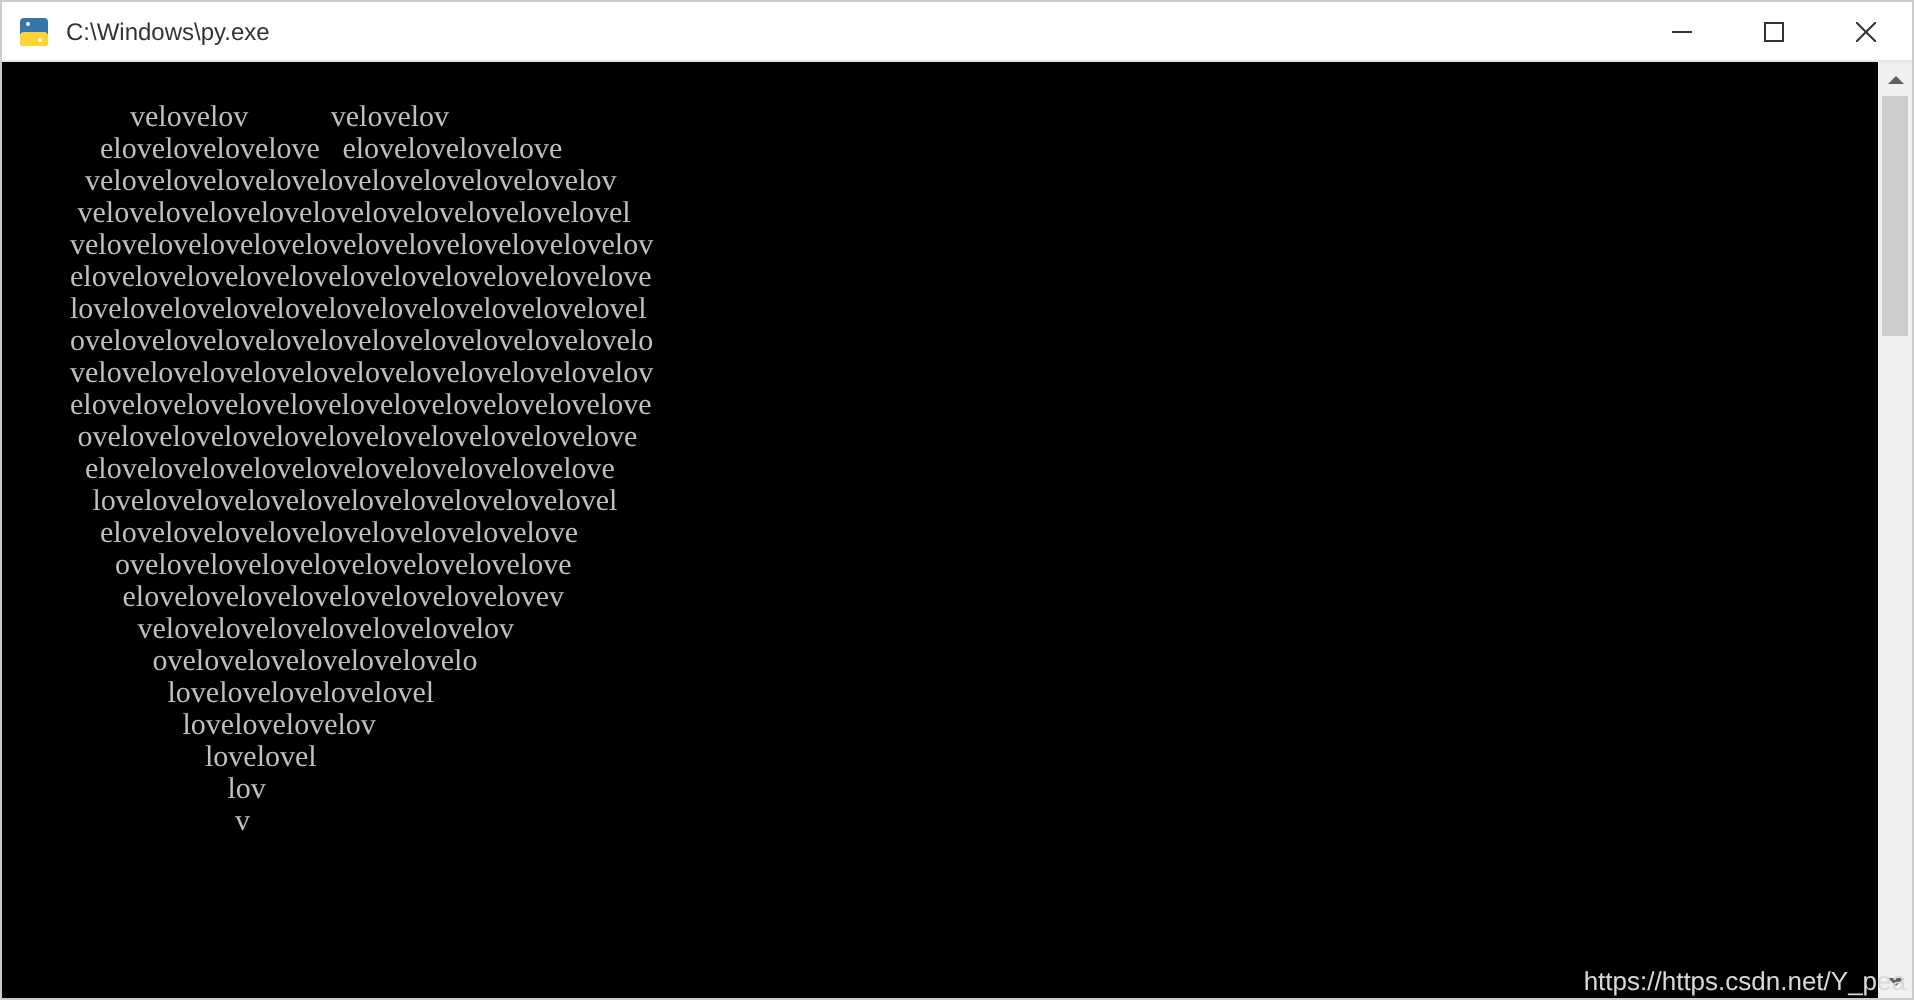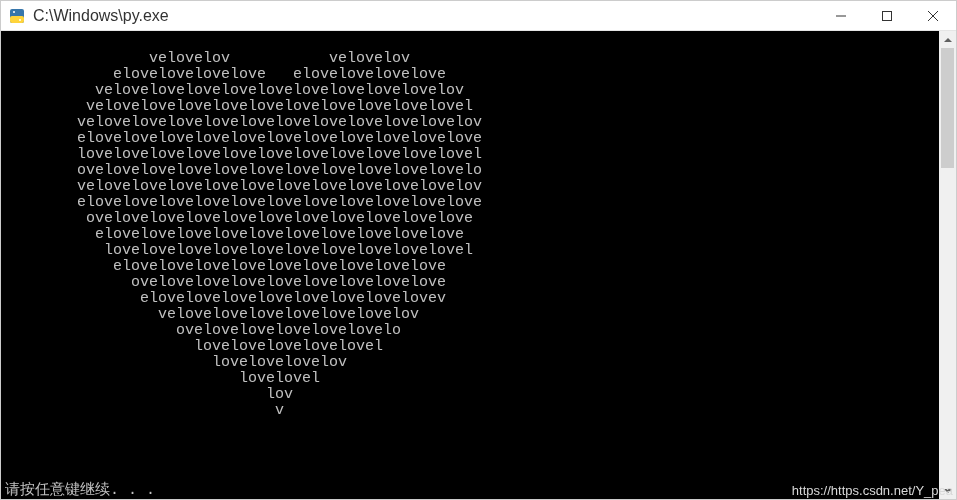--- a/index.html
+++ b/index.html
@@ -1,25 +1,25 @@
 <!DOCTYPE html>
 <html><head>
 <meta charset="utf-8">
 <style>
 *{margin:0;padding:0;box-sizing:border-box}
 body{font-family:"Segoe UI",Arial,sans-serif;font-size:12px;background:#fff;width:957px;height:500px;overflow:hidden;position:relative}
 .window{width:957px;height:500px;display:flex;flex-direction:column;border:1px solid #ccc;background:#fff}
 .titlebar{height:30px;background:#fff;display:flex;align-items:center;border-bottom:1px solid #e5e5e5}
 .titlebar-icon{width:16px;height:16px;margin:0 6px 0 8px;display:flex;align-items:center;justify-content:center}
-.titlebar-title{flex:1;font-size:16px;color:#333;padding-left:2px}
+.titlebar-title{flex:1;font-size:12px;color:#333;padding-left:2px}
 .titlebar-buttons{display:flex;height:100%}
 .tb-btn{width:46px;height:100%;display:flex;align-items:center;justify-content:center;color:#333;font-family:Arial}
 .tb-btn svg{display:block}
 .content-area{flex:1;display:flex;background:#000;position:relative;overflow:hidden}
-.console{flex:1;background:#000;color:#c0c0c0;font-family:Liberation Mono, monospace;font-size:15px;line-height:16px;padding:4px 0 0 4px;white-space:pre;letter-spacing:0;overflow:hidden}
+.console{flex:1;background:#000;color:#c0c0c0;font-family:Liberation Serif, serif;font-size:15px;line-height:16px;padding:4px 0 0 4px;white-space:pre;letter-spacing:0;overflow:hidden}
 .prompt-text{color:#c0c0c0}
 .scrollbar{width:17px;background:#f0f0f0;display:flex;flex-direction:column}
 .sb-btn{height:17px;background:#f0f0f0;display:flex;align-items:center;justify-content:center;color:#606060;font-size:8px}
 .sb-track{flex:1;background:#f0f0f0;position:relative}
 .sb-thumb{position:absolute;top:0;left:2px;right:2px;height:120px;background:#cdcdcd}
 .watermark{position:absolute;right:4px;bottom:2px;color:#d9d9d9;font-size:13px;font-family:Arial;pointer-events:none}
 </style>
 </head>
 <body>
 
@@ -75,21 +75,21 @@
                    ovelovelovelovelovelovelo
                      lovelovelovelovelovel
                        lovelovelovelov
                           lovelovel
                              lov
                               v
 
 
 
 </span>
-<span class="prompt-text">请按任意键继续. . .</span></div>
+</div>
     <div class="scrollbar">
       <div class="sb-btn">
         <svg width="8" height="4">
             <polygon points="4,0 8,4 0,4" fill="#606060"></polygon>
           </svg>
       </div>
       <div class="sb-track">
         <div class="sb-thumb"></div>
       </div>
       <div class="sb-btn">

